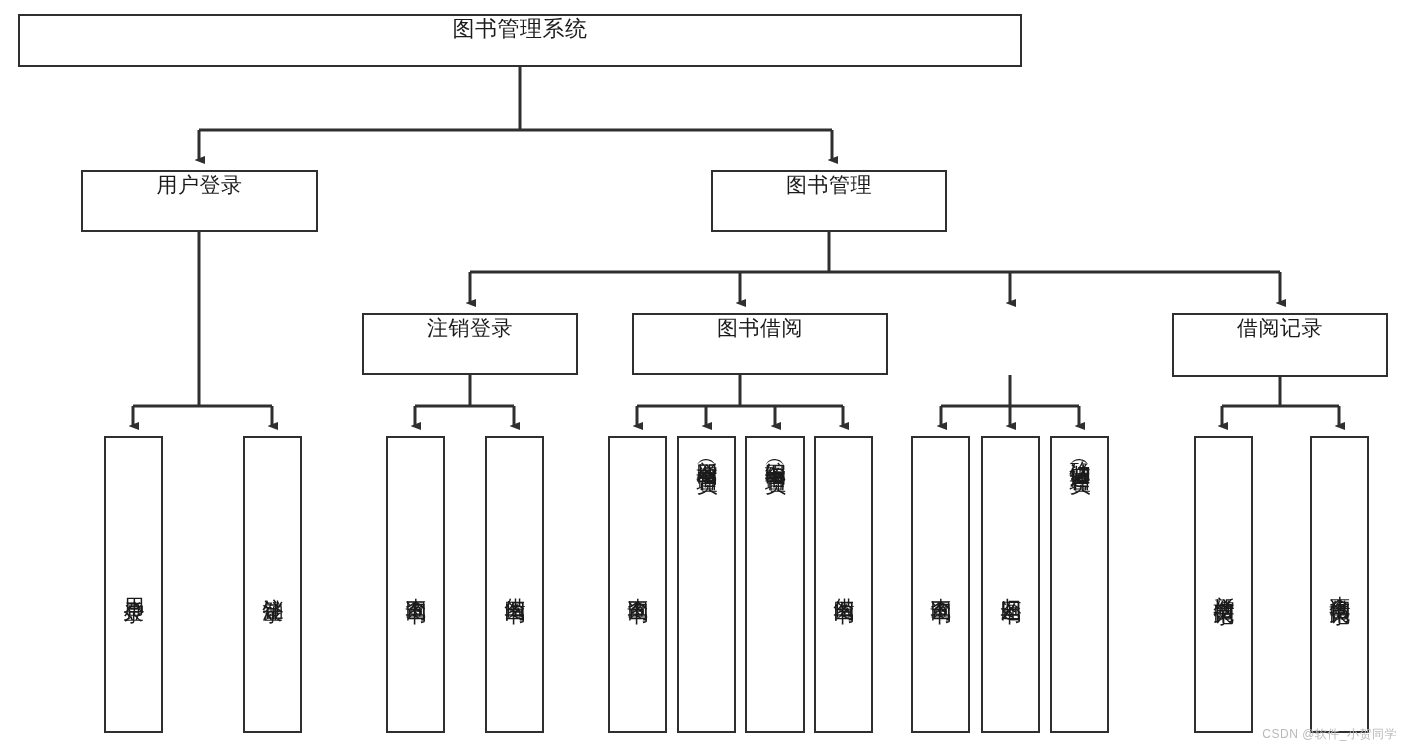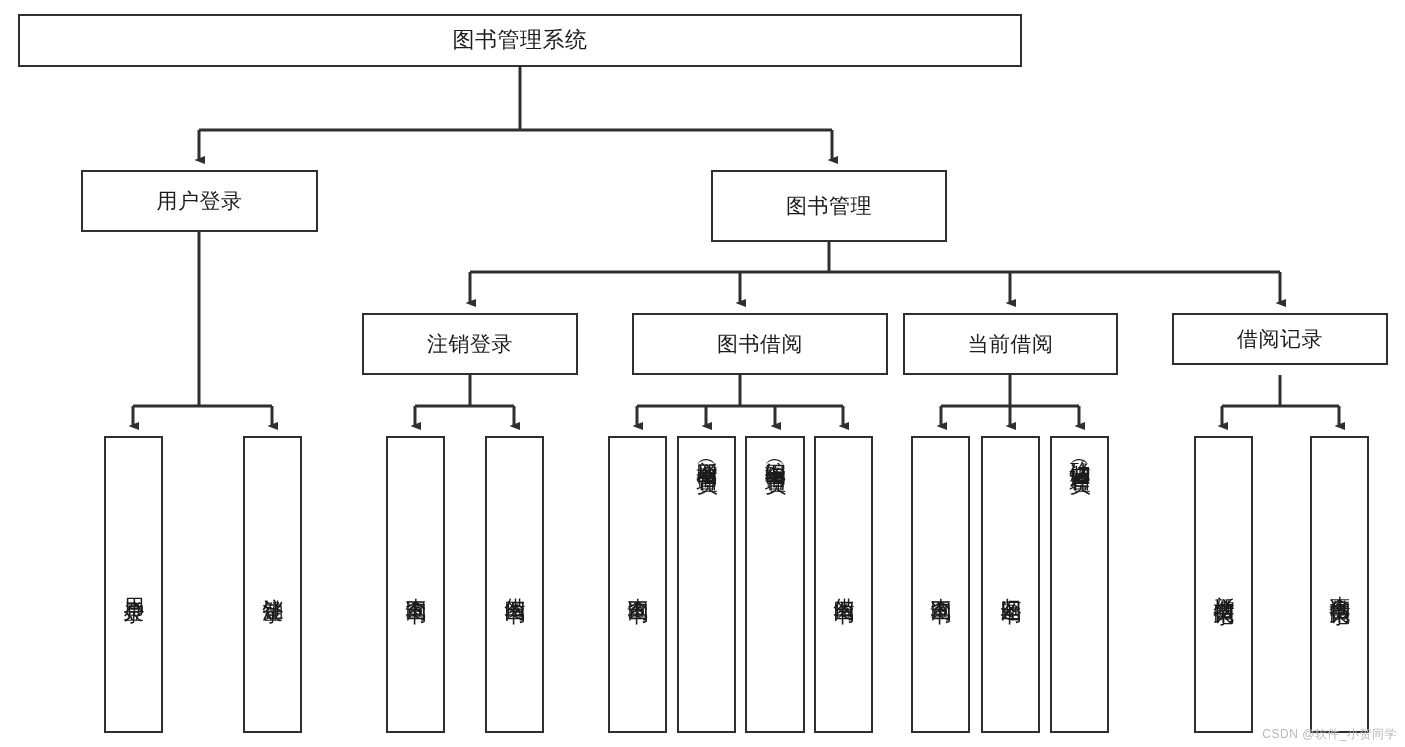--- a/index.html
+++ b/index.html
@@ -25,21 +25,21 @@
     top: 0;
     width: 1405px;
     height: 747px;
   }
   .node-box {
     position: absolute;
     box-sizing: border-box;
     border: 2.5px solid #2f2f2f;
     background: #ffffff;
     display: flex;
-    align-items: center;
+    align-items: flex-start;
     justify-content: center;
     color: #1b1b1b;
   }
   .node-label-h {
     font-size: 21px;
     line-height: 1.2;
     letter-spacing: 0.5px;
     white-space: nowrap;
   }
   .node-box.root .node-label-h { font-size: 22px; }
@@ -130,34 +130,31 @@
     </g>
   </svg>
 
   <div class="node-box root" style="left:18px; top:14px; width:1004px; height:53px;">
     <span class="node-label-h">图书管理系统</span>
   </div>
 
   <div class="node-box" style="left:81px; top:170px; width:237px; height:62px;">
     <span class="node-label-h">用户登录</span>
   </div>
-  <div class="node-box" style="left:711px; top:170px; width:236px; height:72px;">
+  <div class="node-box" style="left:711px; top:170px; width:236px; height:62px;">
     <span class="node-label-h">图书管理</span>
   </div>
 
   <div class="node-box" style="left:362px; top:313px; width:216px; height:62px;">
     <span class="node-label-h">注销登录</span>
   </div>
   <div class="node-box" style="left:632px; top:313px; width:256px; height:62px;">
     <span class="node-label-h">图书借阅</span>
   </div>
-  <div class="node-box" style="left:903px; top:313px; width:215px; height:62px;">
-    <span class="node-label-h">当前借阅</span>
-  </div>
-  <div class="node-box" style="left:1172px; top:313px; width:216px; height:52px;">
+  <div class="node-box" style="left:1172px; top:313px; width:216px; height:64px;">
     <span class="node-label-h">借阅记录</span>
   </div>
 
   <div class="node-box leaf" style="left:104px; top:436px; width:59px; height:297px;">
     <div class="leaf-inner">
       <span class="node-label-v">用户登录</span>
     </div>
   </div>
   <div class="node-box leaf" style="left:243px; top:436px; width:59px; height:297px;">
     <div class="leaf-inner">

